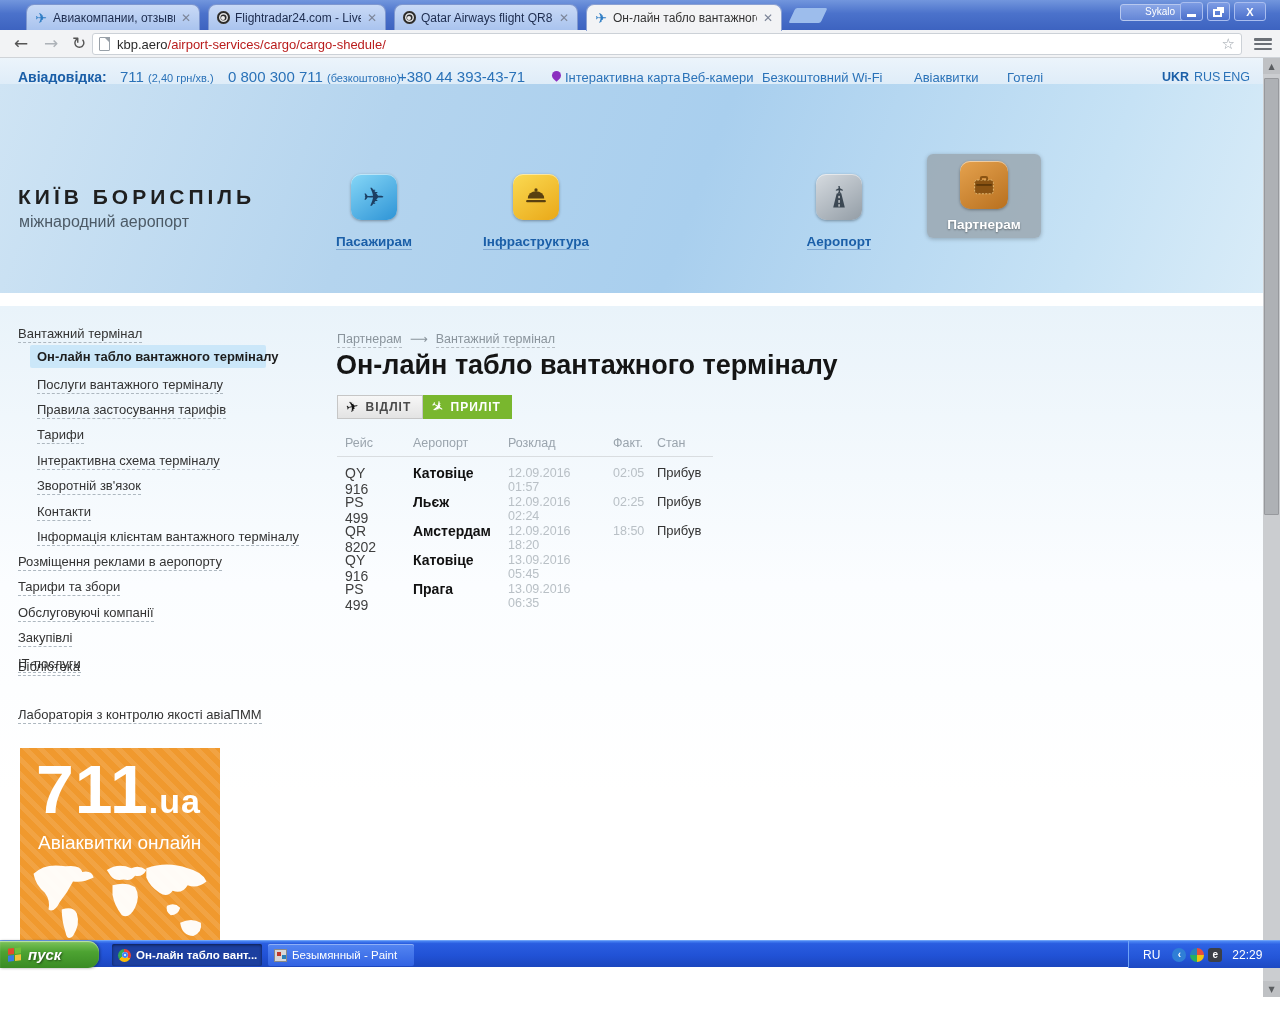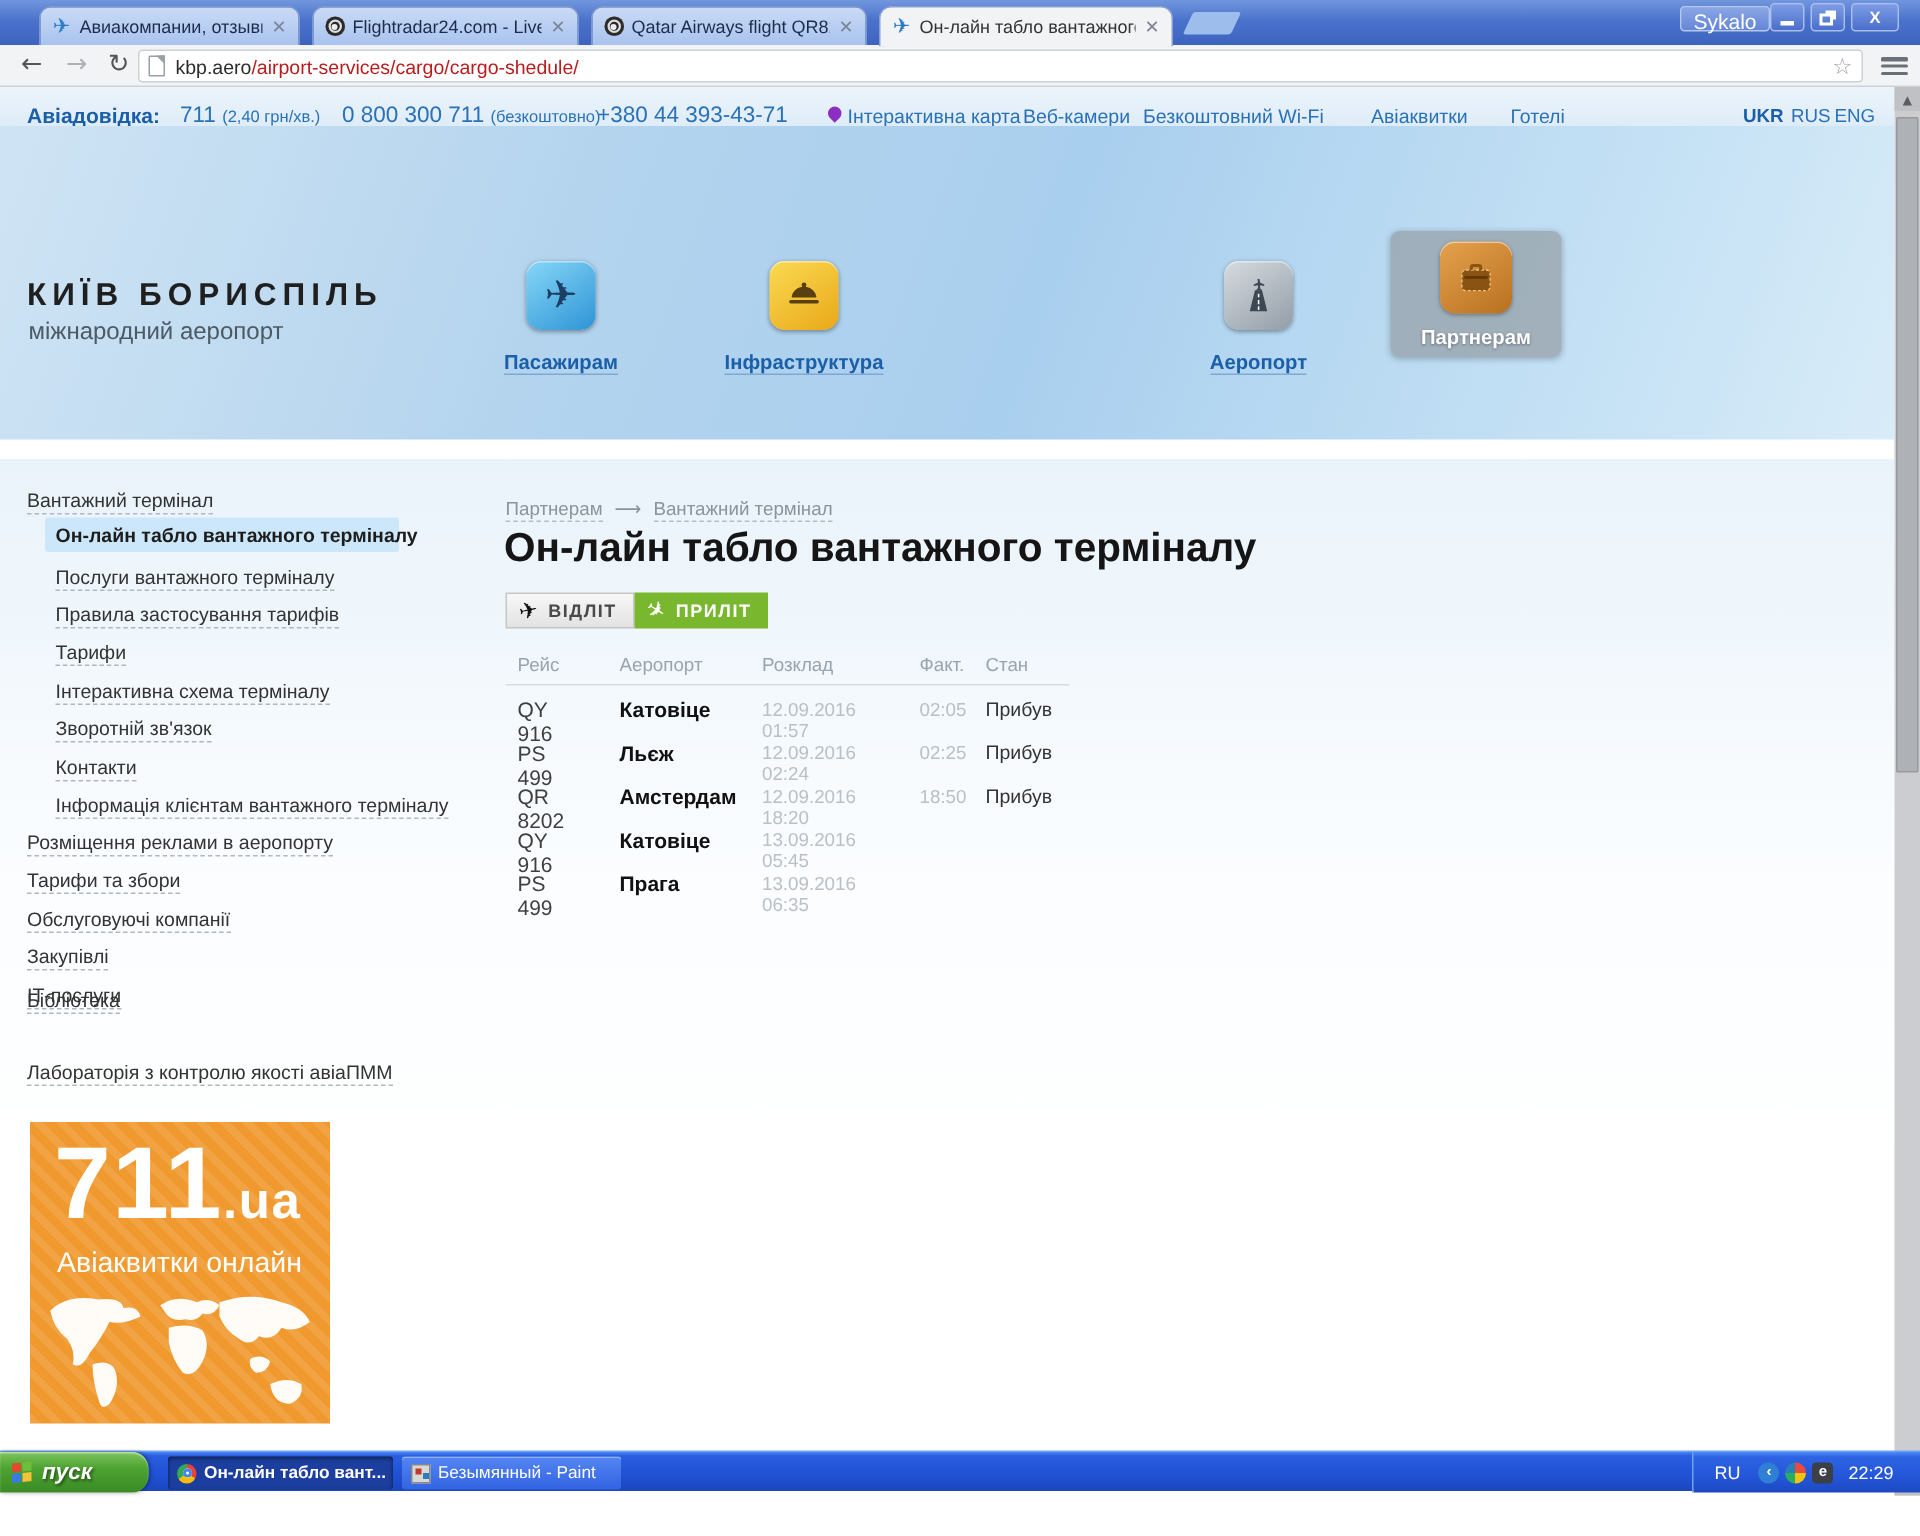--- a/index.html
+++ b/index.html
@@ -16,21 +16,21 @@
   .tab.active { background:#f2f3f5; border-color:#8aa0d2; color:#333; height:27px; z-index:3; }
   .tab .title { flex:1; overflow:hidden; white-space:nowrap; margin:0 4px; }
   .tab .close { color:#7c8598; font-size:12px; font-weight:bold; padding:0 2px; }
   .favicon { width:16px; height:16px; display:inline-flex; align-items:center; justify-content:center; flex:none; }
   .fav-plane { color:#2d7cc4; font-size:14px; font-family:"DejaVu Sans",sans-serif; }
   .fav-radar { width:13px; height:13px; border-radius:50%; background:#2b2b2b;
     box-shadow:inset 0 0 0 2px #2b2b2b, inset 0 0 0 3.5px #ddd; position:relative; }
   .fav-radar:after { content:""; position:absolute; left:4.5px; top:4.5px; width:4px; height:4px; border-radius:50%; background:#eee; }
   .newtab-btn { position:absolute; top:8px; width:32px; height:15px; background:#9dbdec;
     transform:skewX(-25deg); border-radius:2px; }
-  .profile-btn { position:absolute; top:4px; height:17px; padding:1px 8px; font-size:14px; color:#fff;
+  .profile-btn { position:absolute; top:4px; height:17px; padding:1px 24px; font-size:10px; color:#fff;
     background:linear-gradient(#8aa6e6,#6486d6); border:1px solid #b7c8ef; border-radius:3px; }
   .winbtn { position:absolute; top:2px; height:19px; background:linear-gradient(#7d9ce4,#4a6fcb);
     border:1px solid #a9bdef; border-radius:3px; color:#fff; display:flex; align-items:center; justify-content:center;
     font-size:11px; font-weight:bold; }
   .min-glyph { width:9px; height:3px; background:#fff; margin-top:8px; }
   .restore-glyph { width:9px; height:8px; border:2px solid #fff; box-shadow:3px -3px 0 -1px #fff; margin:2px 3px 0 0; }
 
   .toolbar { position:absolute; left:0; top:30px; width:1280px; height:28px; background:#f2f3f5; border-bottom:1px solid #cfd3d8; }
   .navglyph { position:absolute; top:3px; font-size:17px; color:#555; }
   .urlbox { position:absolute; left:92px; top:3px; width:1150px; height:22px; background:#fff;
@@ -109,21 +109,21 @@
   .c-fact { position:absolute; left:613px; font-size:12.5px; color:#b9c0c6; }
   .c-status { position:absolute; left:657px; font-size:13px; color:#333; }
 
   
   .scrollbar { position:absolute; left:1263px; top:58px; width:17px; height:939px; background:#cbcdd0; }
   .sb-btn { position:absolute; left:0; width:17px; height:16px; background:#bfc1c4; color:#5a5d60; font-size:8px;
     display:flex; align-items:center; justify-content:center; font-family:"DejaVu Sans",sans-serif; }
   .sb-thumb { position:absolute; left:1px; top:20px; width:15px; height:437px; background:#aeb1b5; border:1px solid #97999d; border-radius:1px; }
 
   
-  .taskbar { position:absolute; left:0; top:967px; width:1280px; height:27px;
+  .taskbar { position:absolute; left:0; top:940px; width:1280px; height:27px;
     background:linear-gradient(180deg,#4a86f4 0%,#2a5de0 10%,#2152d6 55%,#1b46be 100%); border-top:1px solid #6ea2f7; }
   .startbtn { position:absolute; left:0; top:0; width:99px; height:27px; border-radius:0 11px 11px 0;
     background:linear-gradient(180deg,#7ec45c 0%,#4da332 40%,#3a8b24 100%); box-shadow:inset 0 1px 1px rgba(255,255,255,0.5), 1px 0 3px rgba(0,0,0,0.4);
     display:flex; align-items:center; padding-left:8px; color:#fff; font-size:15px; font-weight:bold; font-style:italic;
     text-shadow:1px 1px 2px rgba(0,0,0,0.5); }
   .winlogo { width:14px; height:13px; display:grid; grid-template-columns:6px 6px; grid-template-rows:6px 6px; gap:1px;
     transform:skewY(-6deg); margin-right:6px; }
   .winlogo i { display:block; }
   .taskbtn { position:absolute; top:3px; height:22px; border-radius:2px; display:flex; align-items:center; padding:0 6px;
     font-size:11.5px; color:#fff; white-space:nowrap; overflow:hidden; }

